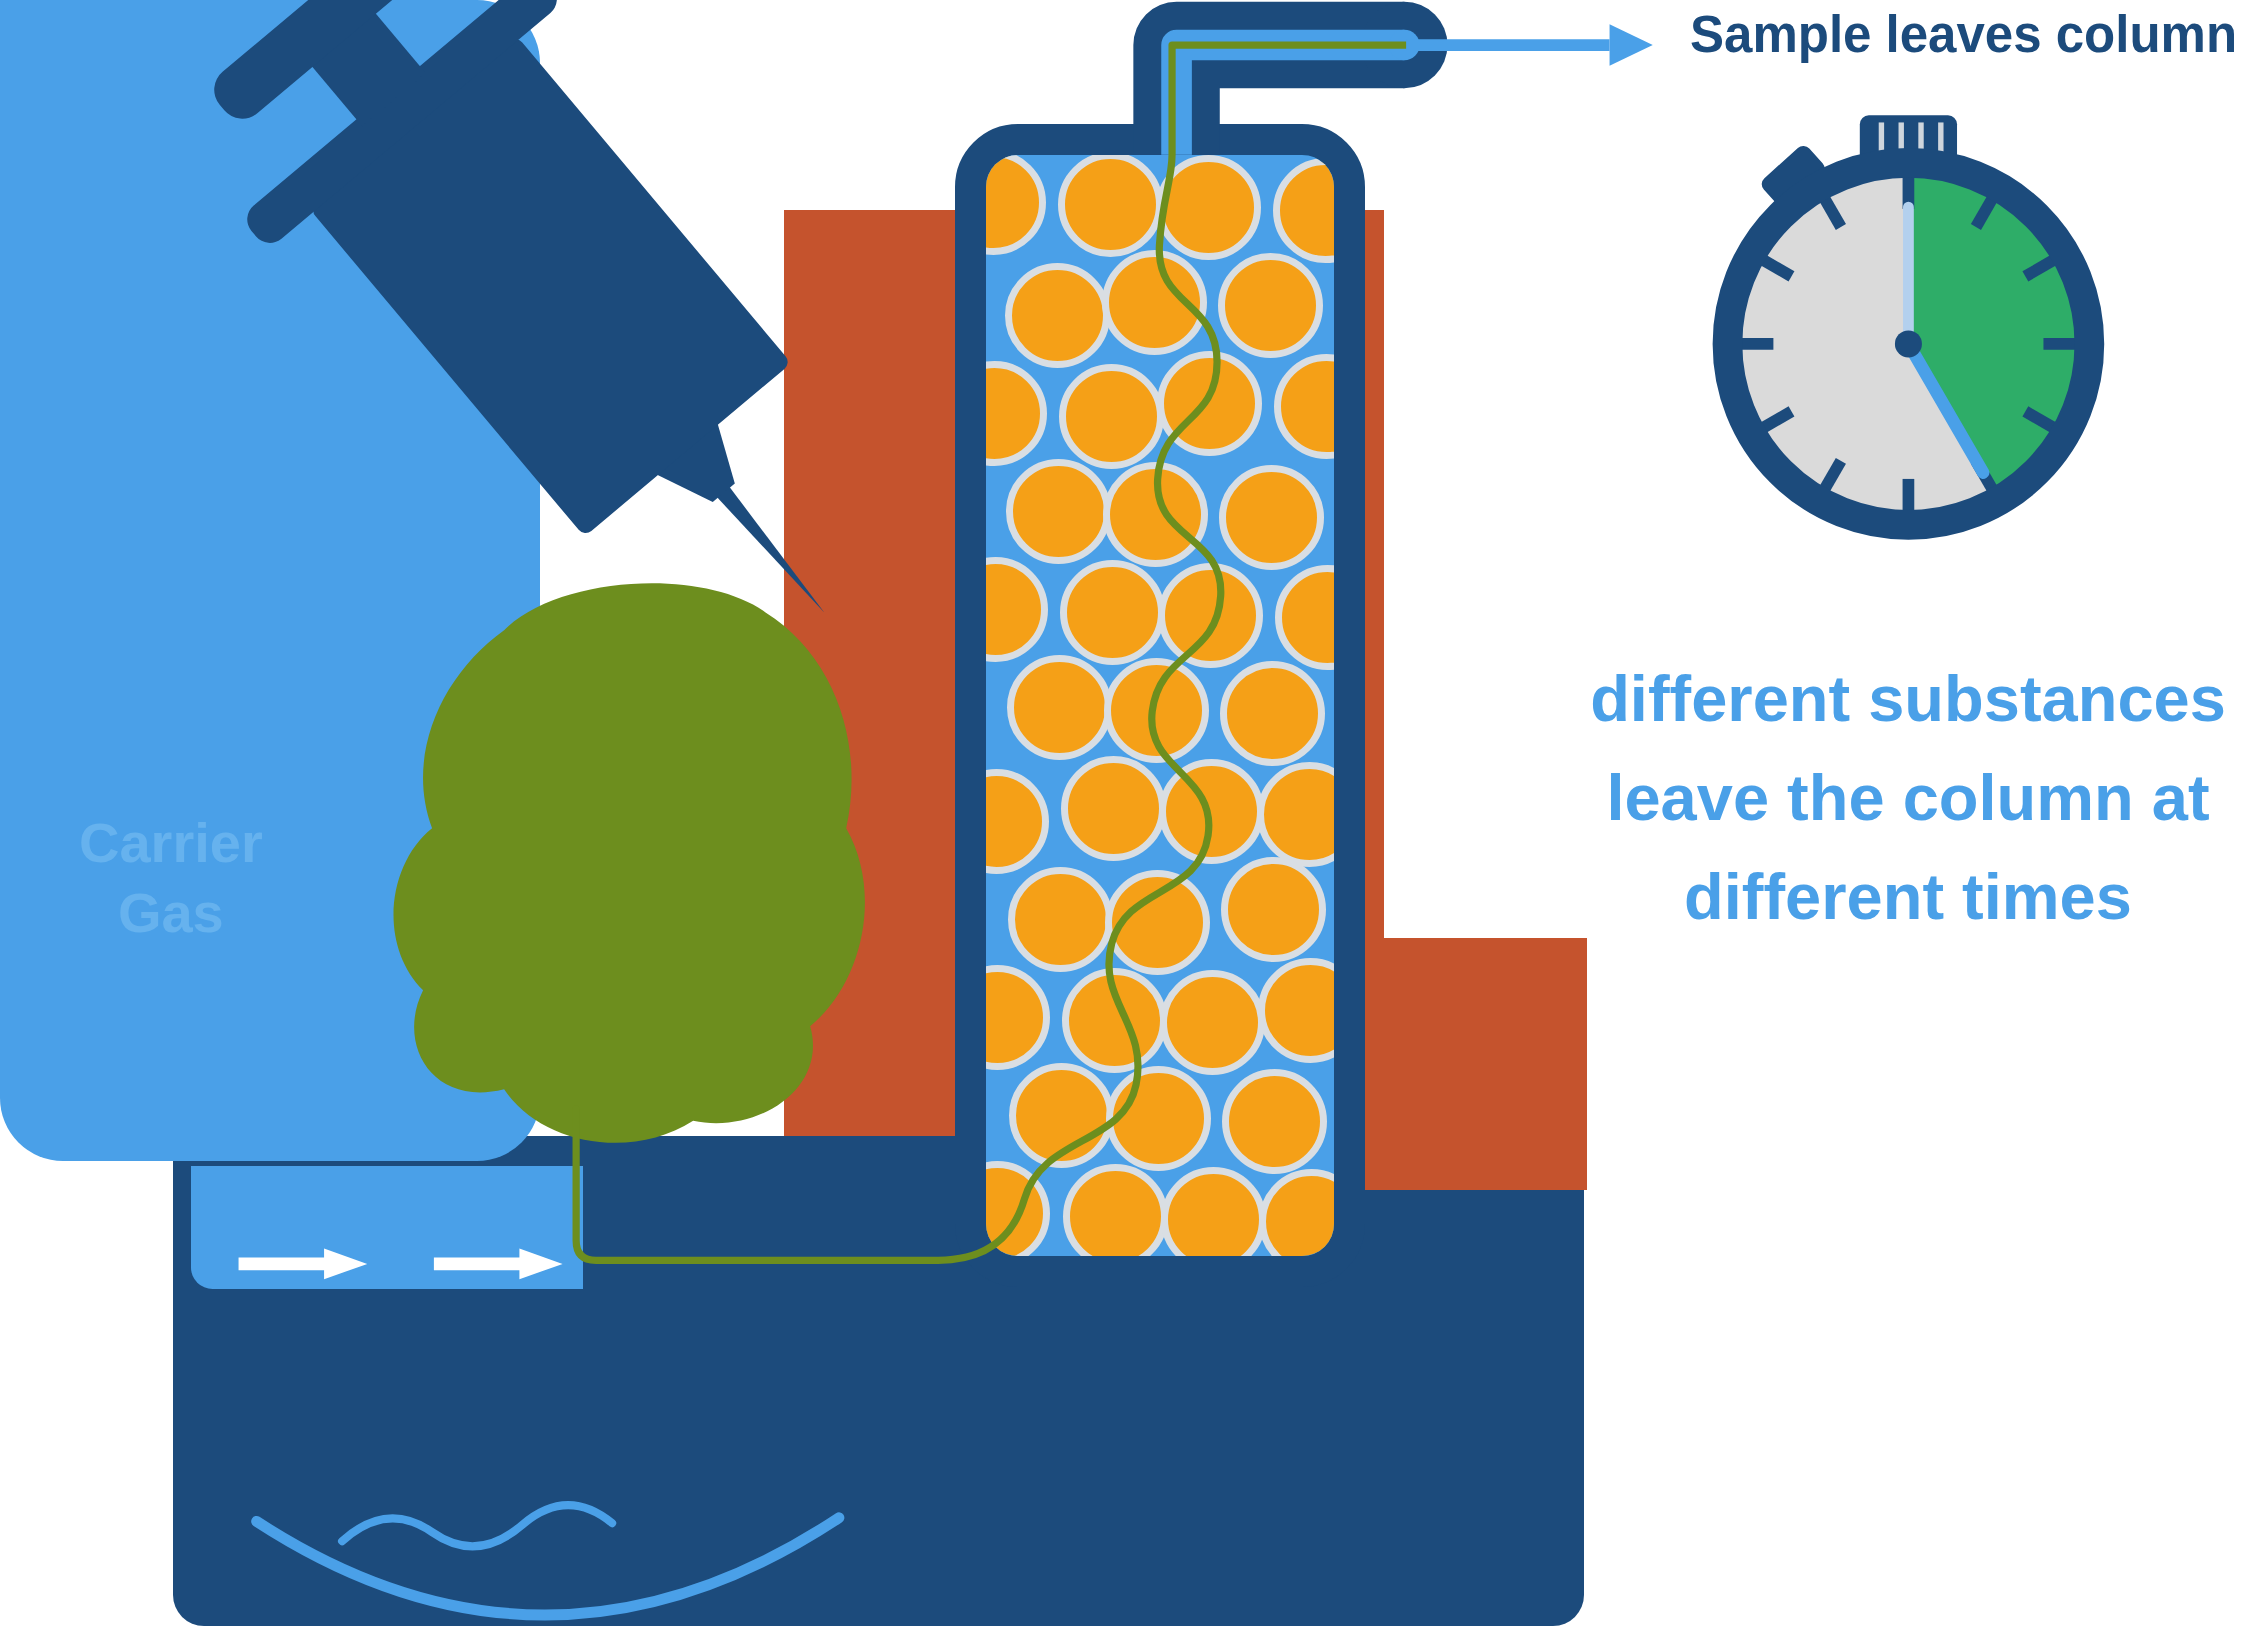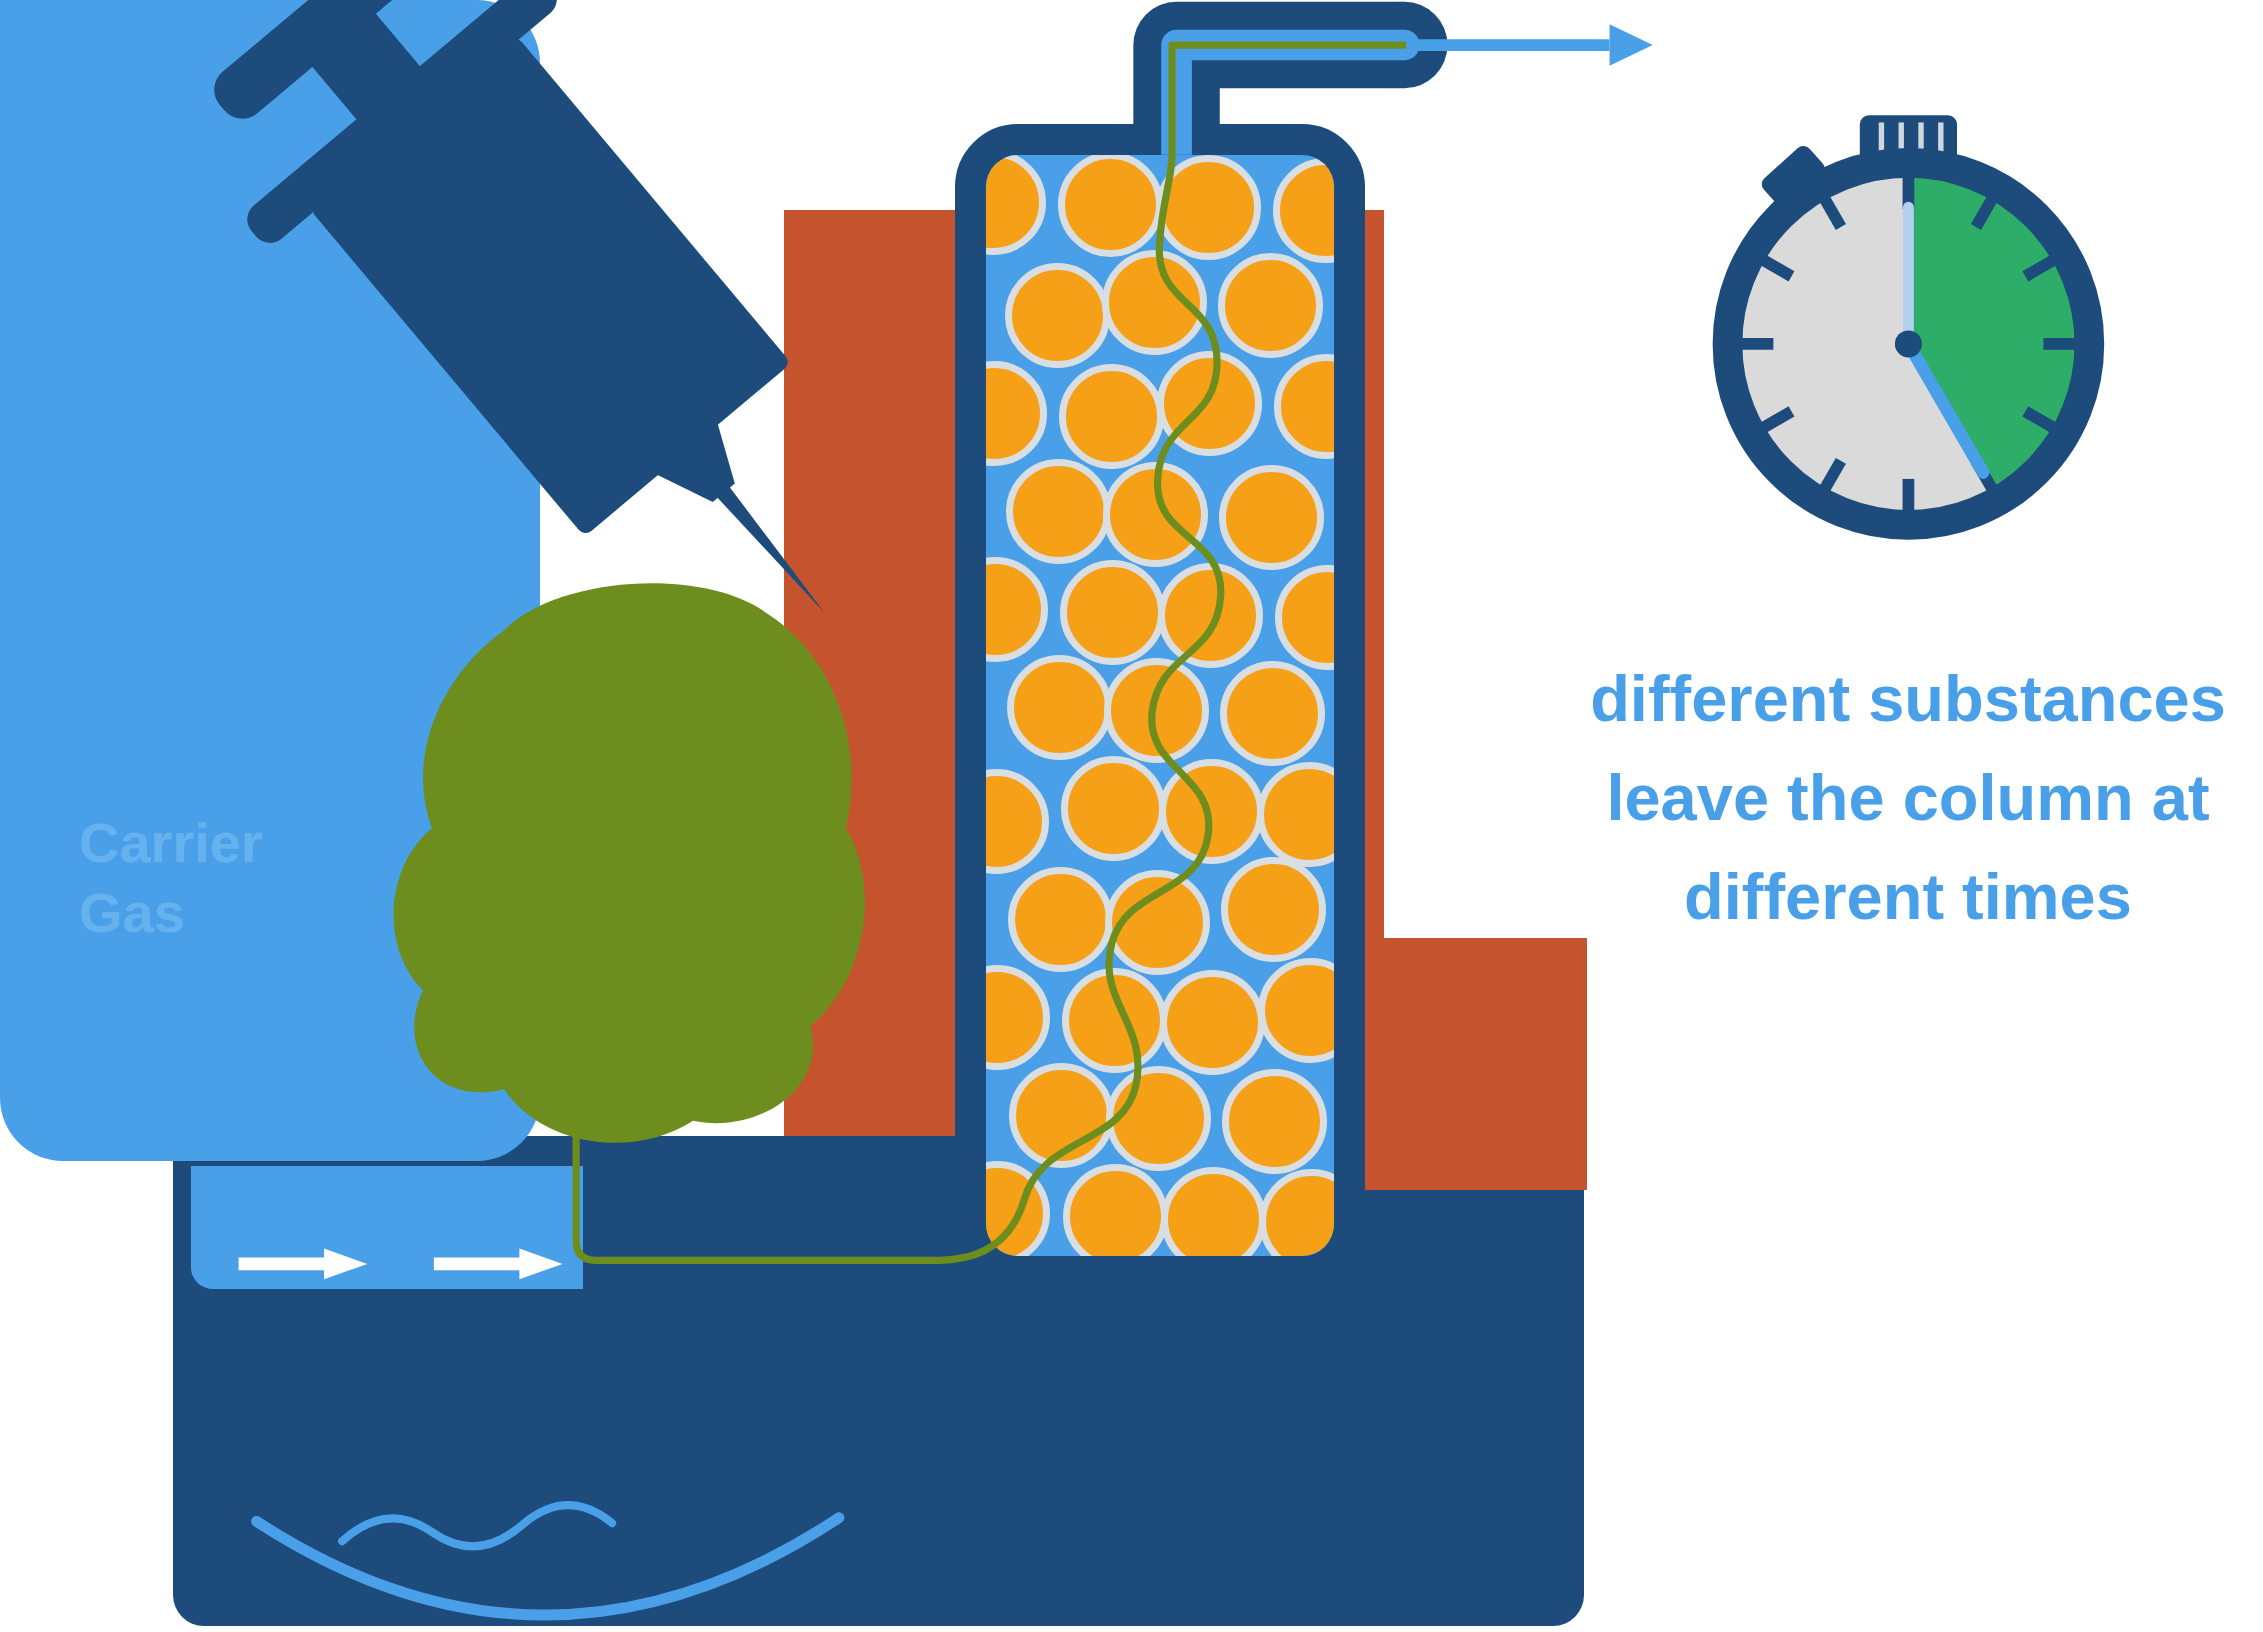--- a/index.html
+++ b/index.html
@@ -14,21 +14,21 @@
 
   
   .tank{
     left:0;top:0;width:540px;height:1161px;
     background:var(--light_blue);
     border-radius:0 63px 63px 63px;
   }
   .tank-label{
     left:79px;top:808px;
     color:var(--label_blue);
-    font-size:56px;font-weight:bold;line-height:1.25;
+    font-size:56px;font-weight:bold;line-height:1.25;text-align:center;
   }
   .oven-back{
     left:784px;top:210px;width:600px;height:977px;
     background:var(--rust);
   }
   .oven-base{
     left:173px;top:1136px;width:1411px;height:490px;
     background:var(--navy);
     border-radius:23.4px 23.4px 31px 31px;
   }
@@ -221,20 +221,21 @@
       <circle class="stroke-navy" cx="2120" cy="382" r="201" stroke-width="33"></circle>
       <line x1="2120" y1="382" x2="2120" y2="230" stroke="var(--pale_blue)" stroke-width="12" stroke-linecap="round"></line>
       <line x1="2120" y1="382" x2="2203" y2="525" stroke="var(--light_blue)" stroke-width="14" stroke-linecap="round"></line>
       <circle class="fill-navy" cx="2120" cy="382" r="15"></circle>
     </g>
 
     <path class="stroke-blue" stroke-width="12" stroke-linecap="round" d="M 285 1690 Q 608 1900 932 1686"></path>
     <path class="stroke-blue" stroke-width="9" stroke-linecap="round" d="M 380 1712 q 50 -45 100 -10 t 100 -8 t 100 -2"></path>
   </svg>
 
+  <div class="abs sample-leaves">Sample leaves column</div>
 
   <div class="abs caption">
     <p>different substances</p>
     <p>leave the column at</p>
     <p>different times</p>
   </div>
 
 </div>
 
 

